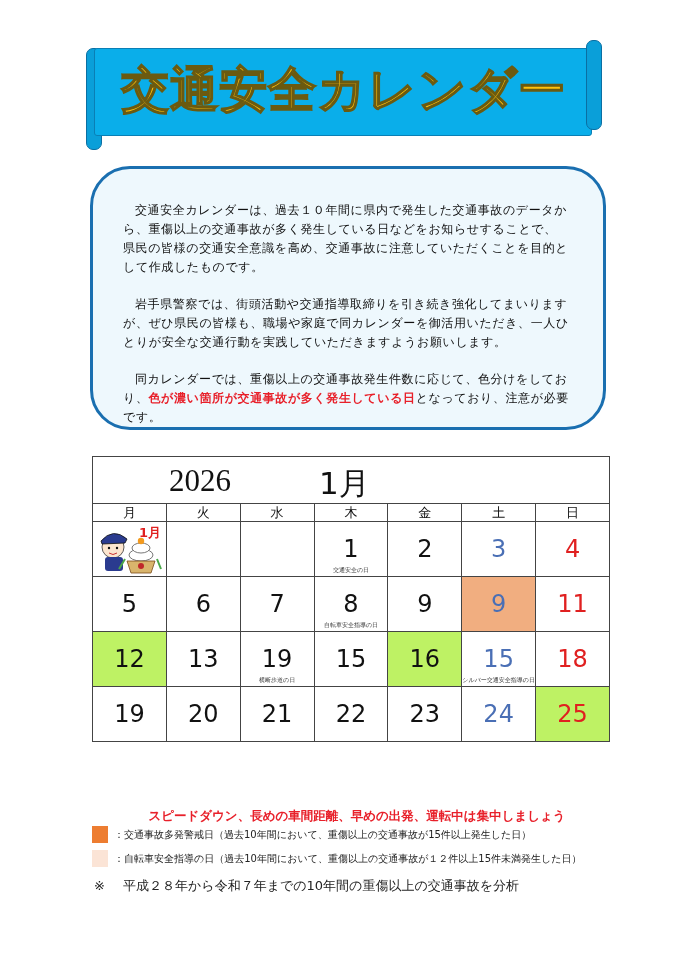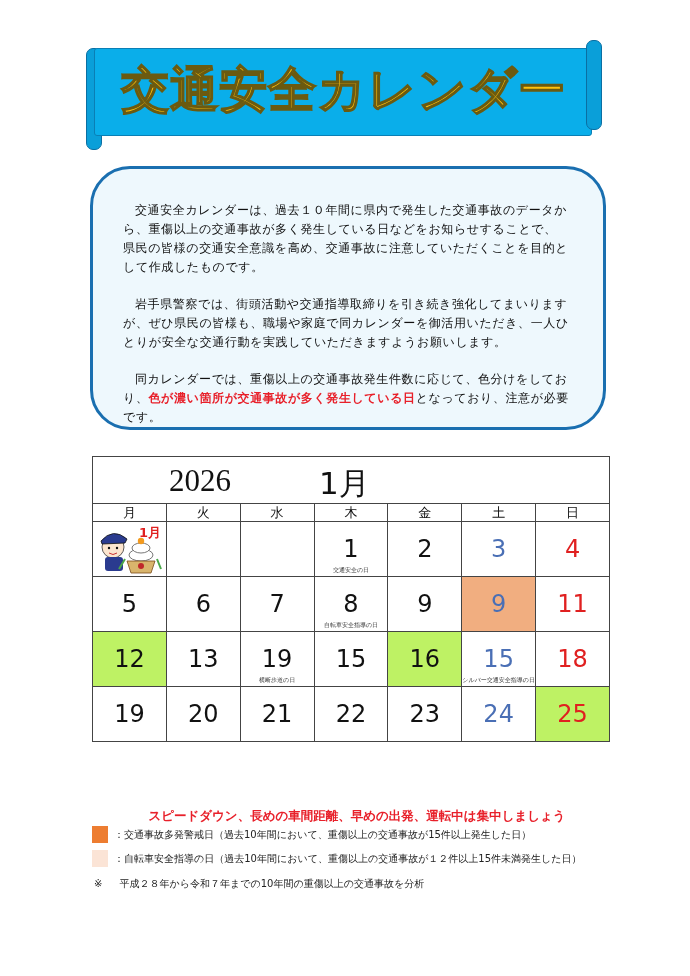--- a/index.html
+++ b/index.html
@@ -39,21 +39,21 @@
   .sun { color:#e02020; }
   .heavy { background:#f1ae80; }
   .light { background:#bef264; }
   .mascot { position:absolute; left:4px; top:3px; width:66px; height:50px; }
 
   .slogan { position:absolute; left:0; width:690px; top:808px; text-align:center;
             color:#e8202a; font-size:12.5px; font-weight:bold;padding-left:12px; }
   .legend { position:absolute; left:92px; font-size:10px; color:#222; }
   .legend .sw { position:absolute; left:0; width:16px; height:17px; }
   .legend .txt { position:absolute; left:22px; top:2px; white-space:nowrap; }
-  .footnote { position:absolute; left:94px; top:877px; font-size:10px; color:#222; white-space:nowrap; }
+  .footnote { position:absolute; left:94px; top:877px; font-size:13px; color:#222; white-space:nowrap; }
   .footnote .mark { margin-right:14px; }
 </style>
 </head>
 <body>
 
 <div class="banner">
   <div class="scroll-left"></div>
   <div class="banner-body"></div>
   <div class="scroll-right"></div>
   <div class="banner-title">交通安全カレンダー</div>

